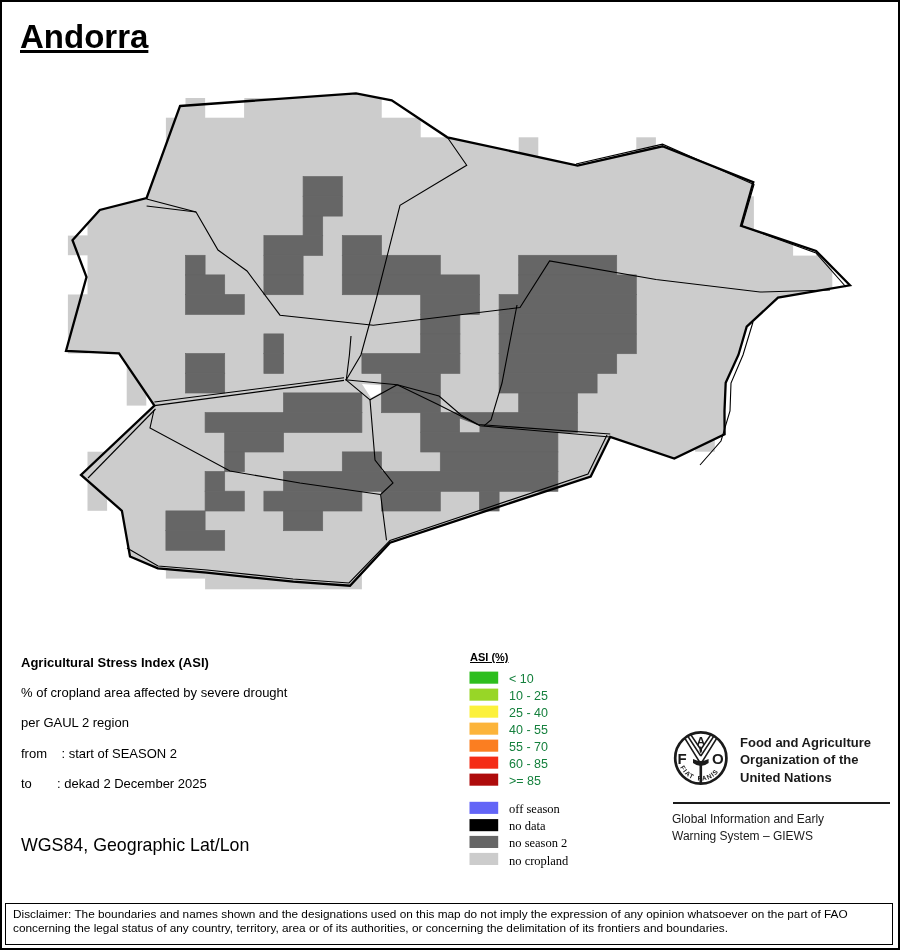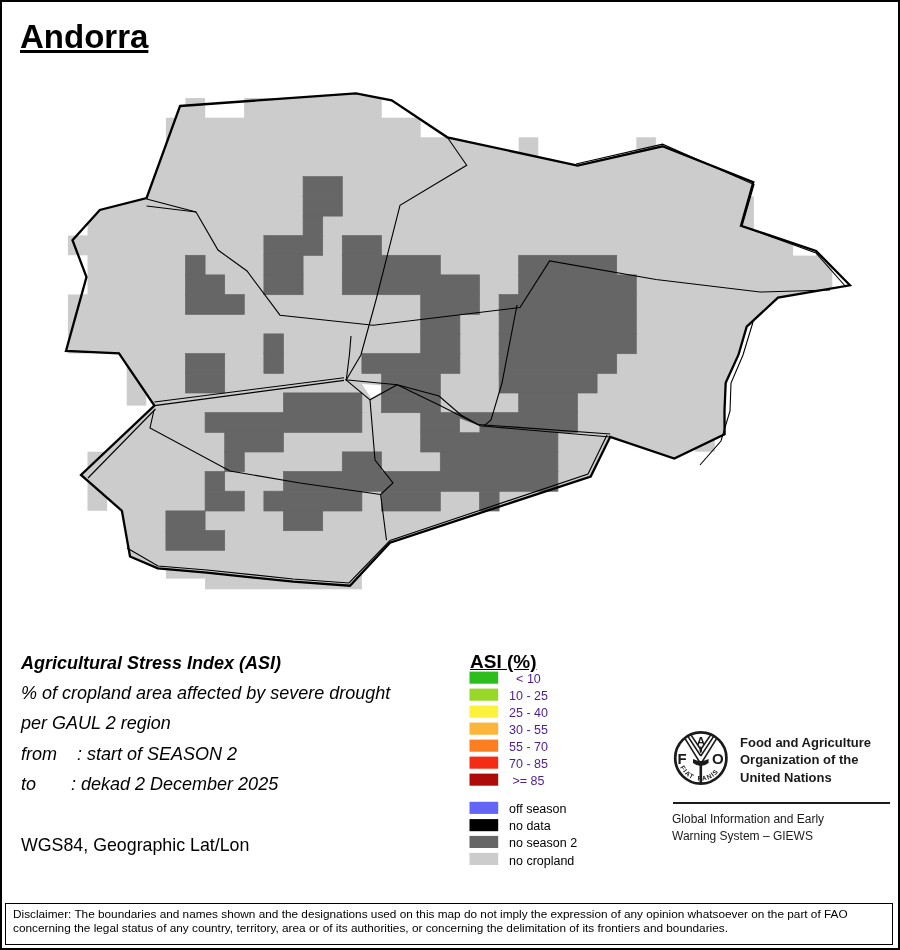--- a/index.html
+++ b/index.html
@@ -187,33 +187,33 @@
 
 <polyline points="155.5,409 88,478" fill="none" stroke="#000" stroke-width="1.1"></polyline>
 
 <polyline points="154,410 150,428 230,471 300,483 380.6,494.5" fill="none" stroke="#000" stroke-width="1.1"></polyline>
 
 <polyline points="370,399.8 375,460 393,483 380.6,494.5 386.5,540.2" fill="none" stroke="#000" stroke-width="1.1"></polyline>
 
 <polygon points="180,106 356,93.3 391.7,100.3 447.3,137.3 577.6,165.6 662.5,146.3 753.3,182.2 741,225.8 816.1,250.9 849.9,285.3 778,297.7 746.7,326.7 738.5,354.7 725.7,382.7 724.5,410.7 724.6,434.2 674.3,458.5 610.2,436.8 590.7,476.5 390,542.7 350,585.7 293.3,581.7 206.7,572.7 157.8,568.3 130,556.5 121.9,510.8 81,474.9 154.4,405.6 119,353.3 66,351 86.5,277 72.5,240.2 99.8,210 146.6,198" fill="none" stroke="#000" stroke-width="2.3"></polygon>
 </svg>
 
-<div class="b" style="left:21px;top:648px;font-size:18px;line-height:30.2px;color:#000;font-style:italic;">
+<div class="b" style="left:21px;top:648px;font-size:13px;line-height:30.2px;color:#000;">
 <div style="font-weight:bold;">Agricultural Stress Index (ASI)</div>
 <div>% of cropland area affected by severe drought</div>
 <div>per GAUL 2 region</div>
 <div>from&nbsp;&nbsp;&nbsp;&nbsp;: start of SEASON 2</div>
 <div>to&nbsp;&nbsp;&nbsp;&nbsp;&nbsp;&nbsp;&nbsp;: dekad 2 December 2025</div>
 </div>
 
 <div class="b" style="left:21px;top:830px;font-size:17.8px;line-height:30.2px;color:#000;">
 <div>WGS84, Geographic Lat/Lon</div>
 </div>
 
-<div class="b" style="left:470px;top:651px;font-size:19px;font-weight:bold;text-decoration:underline;color:#000;">ASI (%)</div>
+<div class="b" style="left:470px;top:651px;font-size:11px;font-weight:bold;text-decoration:underline;color:#000;">ASI (%)</div>
 
 <svg class="b" style="left:0;top:0;" width="900" height="950" viewBox="0 0 900 950">
 
 <rect x="469.5" y="671.6" width="28.7" height="12.1" fill="#2dbe1e"></rect>
 
 <rect x="469.5" y="688.6" width="28.7" height="12.1" fill="#98d627"></rect>
 
 <rect x="469.5" y="705.6" width="28.7" height="12.1" fill="#fcf13b"></rect>
 
 <rect x="469.5" y="722.6" width="28.7" height="12.1" fill="#fcb43a"></rect>
@@ -226,31 +226,31 @@
 
 <rect x="469.5" y="801.8" width="28.7" height="12.1" fill="#6365f7"></rect>
 
 <rect x="469.5" y="819.1" width="28.7" height="12.1" fill="#000000"></rect>
 
 <rect x="469.5" y="835.9" width="28.7" height="12.1" fill="#666666"></rect>
 
 <rect x="469.5" y="852.9" width="28.7" height="12.1" fill="#cccccc"></rect>
 </svg>
 
-<div class="b" style="left:509px;top:671px;font-size:12.5px;line-height:17px;color:#4c1d95;text-align:center;">
+<div class="b" style="left:509px;top:671px;font-size:12.5px;line-height:17px;color:#15803d;">
 <div>&lt; 10</div>
     <div>10 - 25</div>
     <div>25 - 40</div>
-    <div>30 - 55</div>
+    <div>40 - 55</div>
     <div>55 - 70</div>
-    <div>70 - 85</div>
+    <div>60 - 85</div>
     <div>&gt;= 85</div>
 </div>
 
-<div class="b" style="left:509px;top:801px;font-size:12.5px;line-height:17.2px;color:#000;">
+<div class="b" style="left:509px;top:801px;font-size:12.5px;line-height:17.2px;color:#000;font-family:Liberation Serif, serif;">
 <div>off season</div>
     <div>no data</div>
     <div>no season 2</div>
     <div>no cropland</div>
 </div>
 
 <svg class="b" style="left:671px;top:729px;" width="60" height="60" viewBox="0 0 60 60">
 
 <circle cx="29.8" cy="29" r="25.6" fill="none" stroke="#1a1a1a" stroke-width="2.7"></circle>
 

